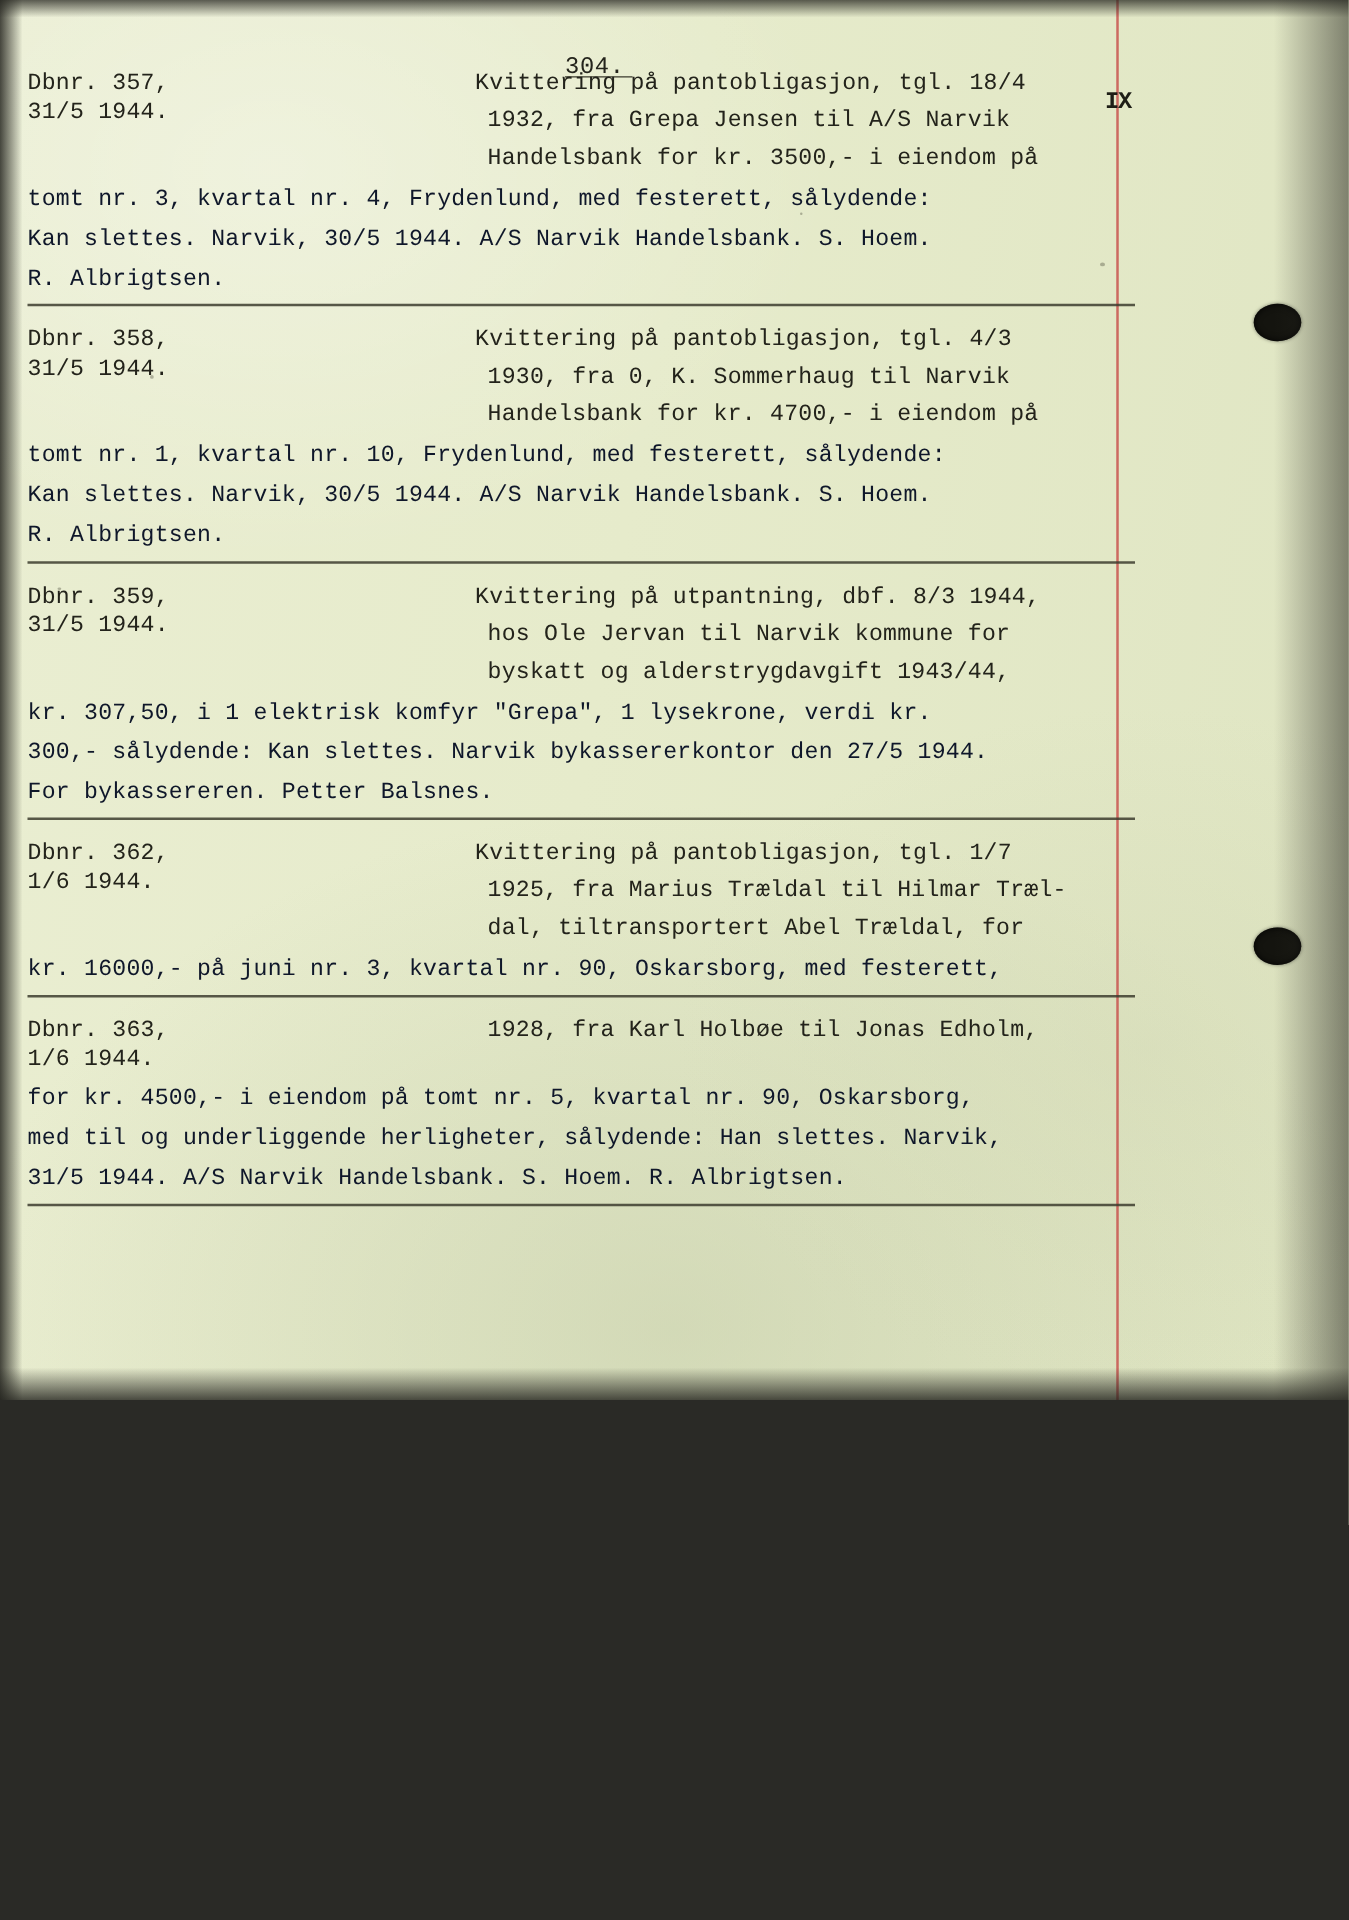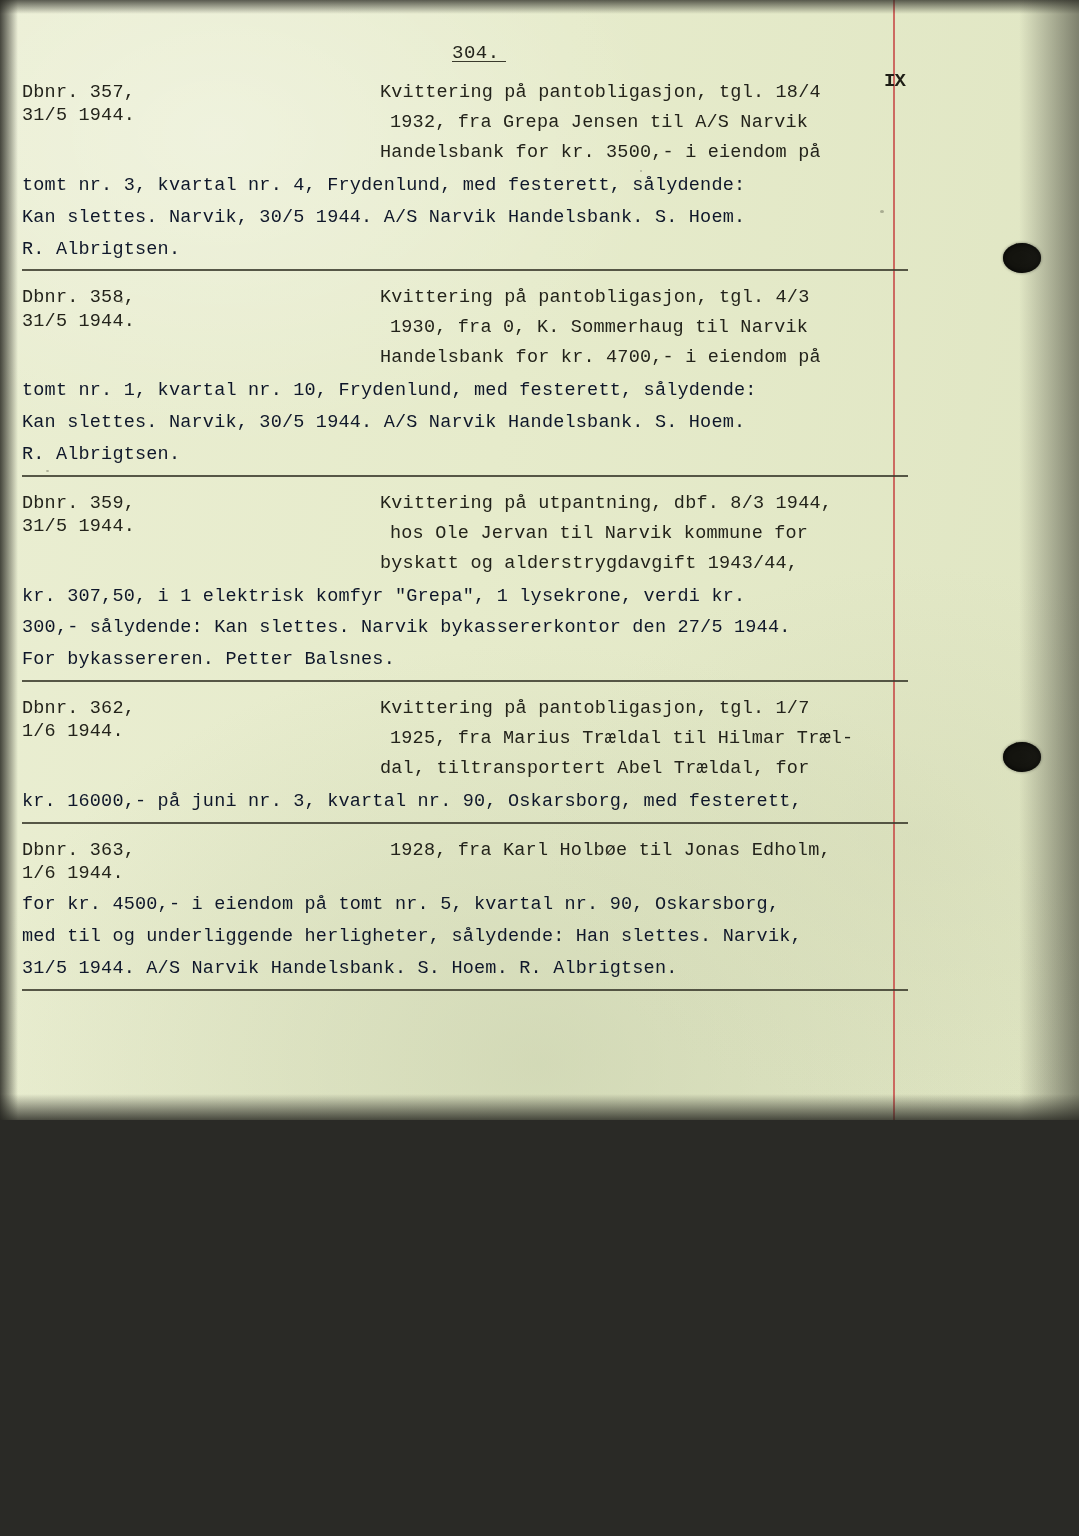--- a/index.html
+++ b/index.html
@@ -96,21 +96,21 @@
   .page-number .underline {
     display: block;
     border-bottom: 1px solid #3a3a2c;
     width: 54px;
     margin-top: -3px;
   }
 
   .entries {
     position: absolute;
     left: 22px;
-    top: 72px;
+    top: 46px;
     width: 880px;
   }
   .entry {
     position: relative;
     padding-bottom: 6px;
   }
   .entry .rule {
     position: absolute;
     left: 0;
     right: -6px;
@@ -142,21 +142,21 @@
     letter-spacing: 0.2px;
     padding-left: 176px;
     text-indent: 0;
   }
   .indent-block .ln {
     display: block;
     white-space: nowrap;
   }
   .indent-block .ln.i1 { margin-left: 0px; }
   .indent-block .ln.i2 { margin-left: 10px; }
-  .indent-block .ln.i3 { }
+  .indent-block .ln.i3 { margin-left: 10px; }
   .full-lines {
     font-size: 18.5px;
     line-height: 1.72;
     color: #0f172a;
     letter-spacing: 0.2px;
     margin-top: 2px;
   }
   .full-lines .ln {
     display: block;
     white-space: nowrap;

